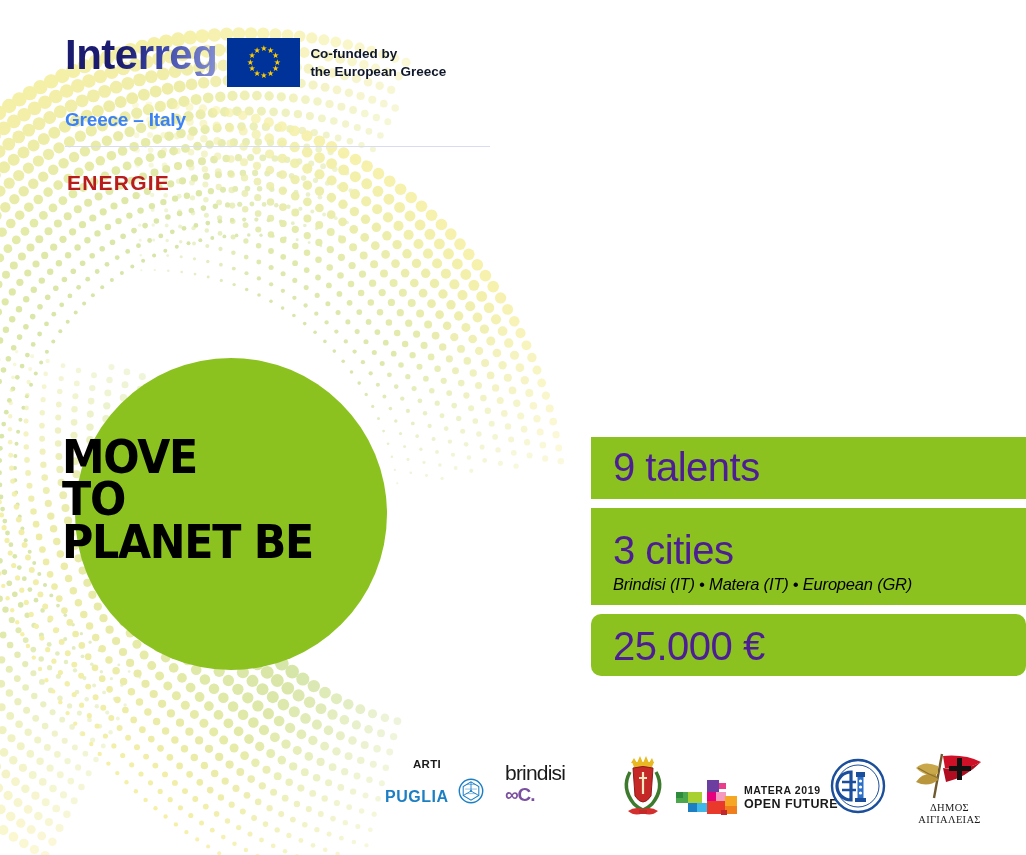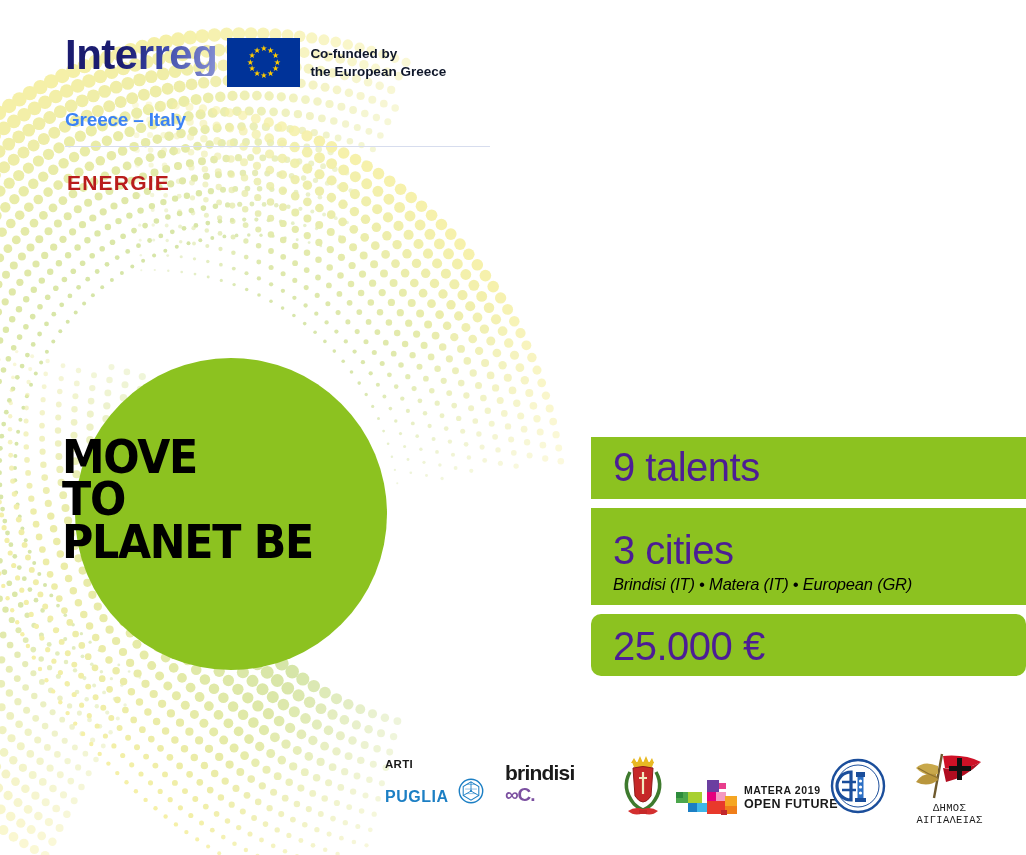--- a/index.html
+++ b/index.html
@@ -118,47 +118,47 @@
   #box-talents { height:62px; display:flex; align-items:center; }
   #box-cities  { height:97px; display:flex; flex-direction:column; justify-content:flex-end; }
   #box-budget  { height:62px; display:flex; align-items:flex-end;border-radius:10px; }
 
   
   #footer { position:absolute; left:380px; top:748px; width:630px; height:82px; }
   .logo { position:absolute; }
 
   
   #logo-arti { left:5px; top:10px; }
-  #arti-text { font-size:11.5px; font-weight:bold; color:#1A1A1A; letter-spacing:0.3px; }
+  #arti-text { font-size:11.5px; font-weight:bold; color:#1A1A1A; letter-spacing:0.3px;margin-left:28px; }
   #puglia-text { font-size:16px; font-weight:bold; color:#1C7FC4; letter-spacing:0.5px; margin-top:18px; }
   #arti-mark { position:absolute; left:78px; top:30px; width:26px; height:26px; }
 
   
   #logo-brindisi { left:125px; top:14px; }
-  #brindisi-word { font-size:21px; font-weight:bold; color:#1A1A1A; letter-spacing:-0.8px; line-height:1; }
+  #brindisi-word { font-size:21px; font-weight:normal; color:#1A1A1A; letter-spacing:-0.8px; line-height:1; }
   #brindisi-sub { font-size:19px; font-weight:bold; color:#7B4FA0; letter-spacing:-1px; line-height:1; margin-top:2px; }
 
   
   #logo-crest { left:232px; top:4px; width:62px; height:72px; }
 
   
   #logo-matera { left:296px; top:28px; width:168px; height:58px; }
   #matera-text { position:absolute; left:68px; top:8px; }
   #matera-l1 { font-size:10.5px; font-weight:bold; color:#1A1A1A; letter-spacing:0.6px; }
   #matera-l2 { font-size:12.5px; font-weight:bold; color:#1A1A1A; letter-spacing:0.4px; margin-top:1px;text-align:right; }
 
   
   #logo-seal { left:448px; top:8px; width:60px; height:60px; }
 
   
   #logo-aigialeia { left:522px; top:2px; width:95px; height:76px; }
   #aigialeia-text {
     position:absolute; left:0; top:52px; width:95px;
     text-align:center;
-    font-family:Liberation Mono, monospace;
+    font-family:Liberation Serif, serif;
     font-size:10.5px; color:#1A1A1A; line-height:1.15; letter-spacing:0.3px;
   }
 </style>
 </head>
 <body>
 
 <div id="poster">
 
   <svg id="dots" viewBox="0 0 1026 855">
       <circle cx="139.7" cy="677.5" r="1.24" fill="rgb(214,229,168)" opacity="0.45"></circle>

